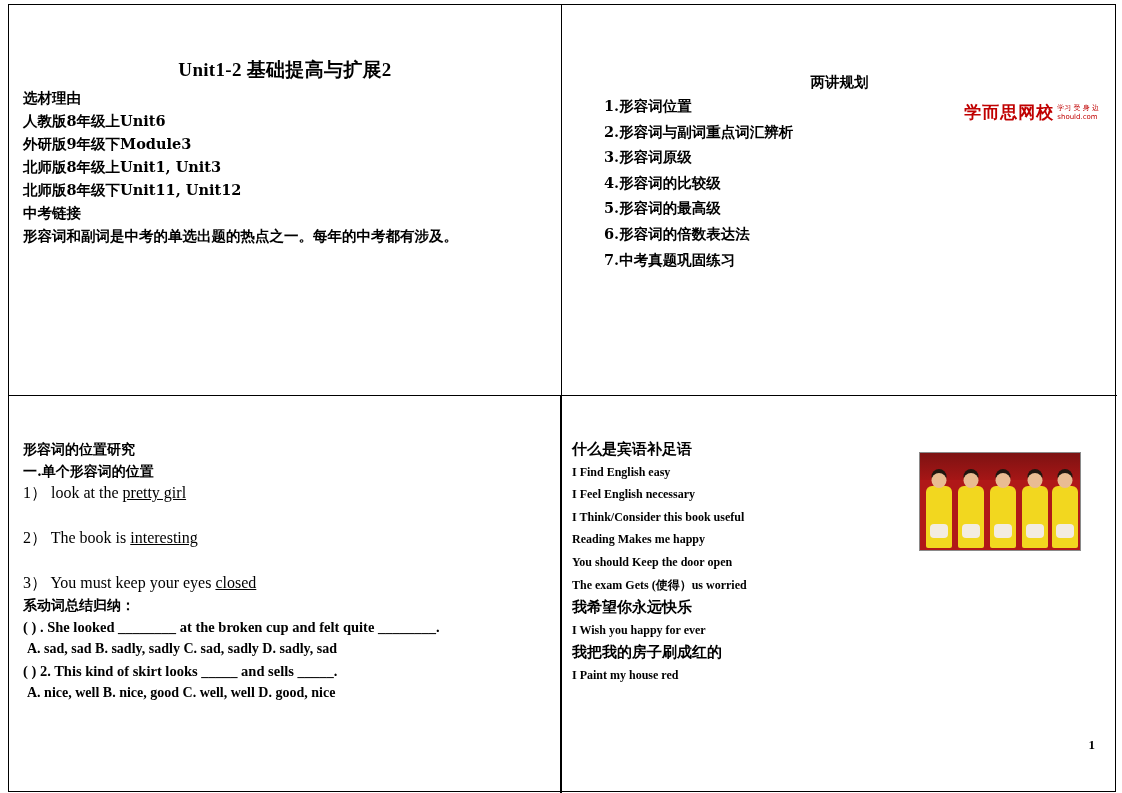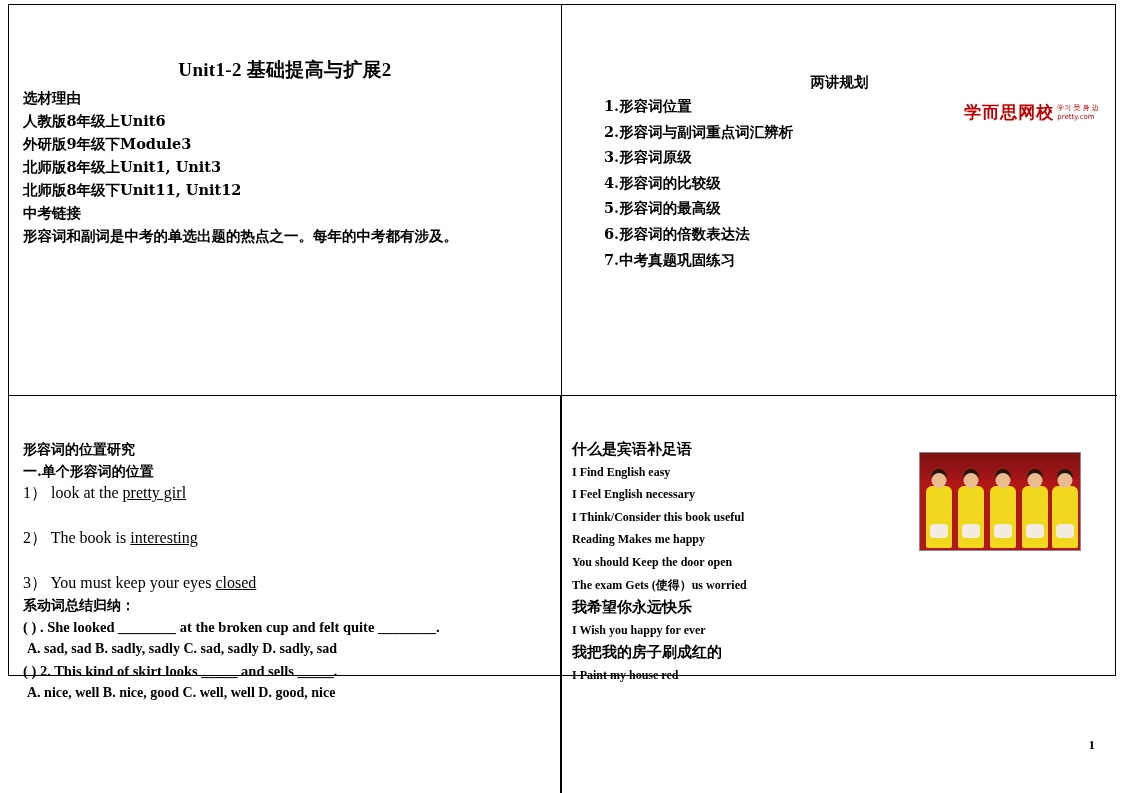--- a/index.html
+++ b/index.html
@@ -18,21 +18,21 @@
     position: relative;
     width: 1122px;
     height: 793px;
     box-sizing: border-box;
   }
   .grid {
     position: absolute;
     left: 8px;
     top: 4px;
     width: 1108px;
-    height: 672px;
+    height: 788px;
     display: grid;
     grid-template-columns: 553px 555px;
     grid-template-rows: 391px 397px;
     border: 1px solid #000000;
     box-sizing: border-box;
   }
   .cell {
     position: relative;
     box-sizing: border-box;
     overflow: hidden;
@@ -244,21 +244,21 @@
         <div class="line">中考链接</div>
         <div class="line">形容词和副词是中考的单选出题的热点之一。每年的中考都有涉及。</div>
       </div>
     </div>
 
     <div class="cell tr">
       <div class="s2-logo">
         <span class="brand">学而思网校</span>
         <span class="sub">
           <span>学习 受 身 边</span><br>
-          <span>pretty.com</span>
+          <span>should.com</span>
         </span>
       </div>
       <div class="s2-heading">两讲规划</div>
       <div class="s2-list">
         <div>1.形容词位置</div>
         <div>2.形容词与副词重点词汇辨析</div>
         <div>3.形容词原级</div>
         <div>4.形容词的比较级</div>
         <div>5.形容词的最高级</div>
         <div>6.形容词的倍数表达法</div>

